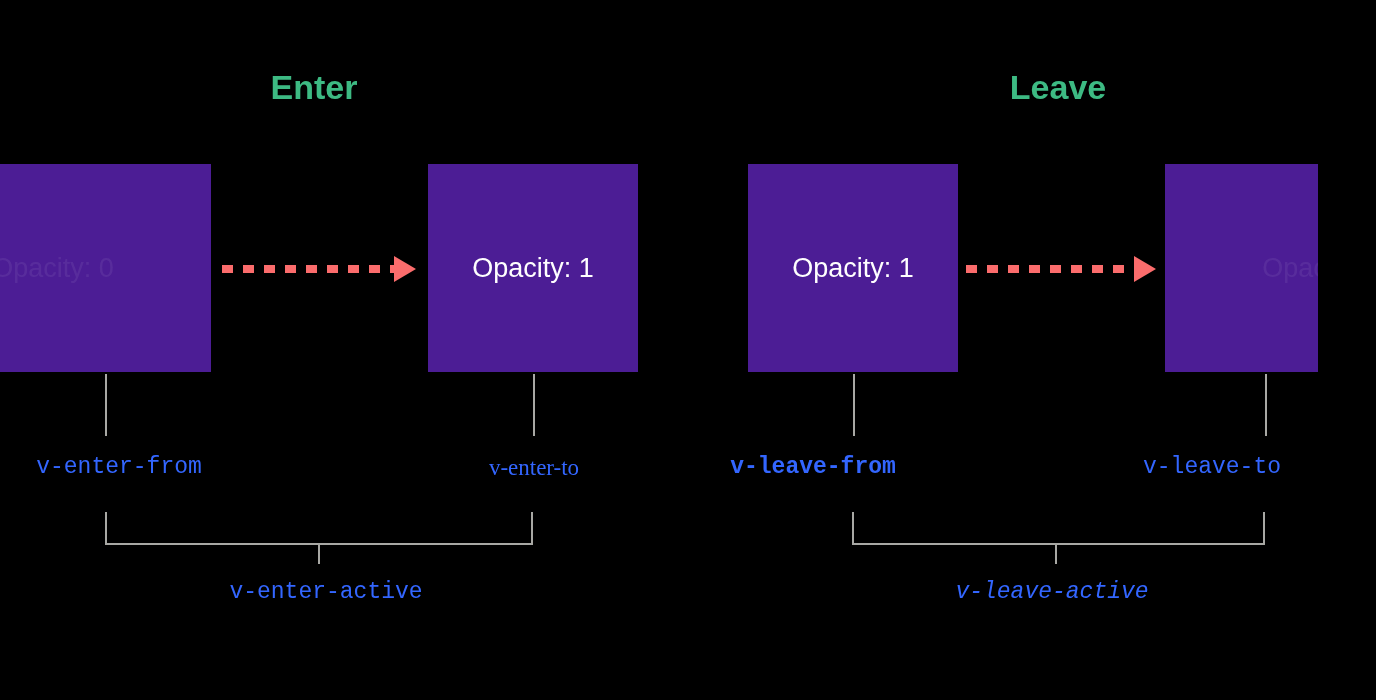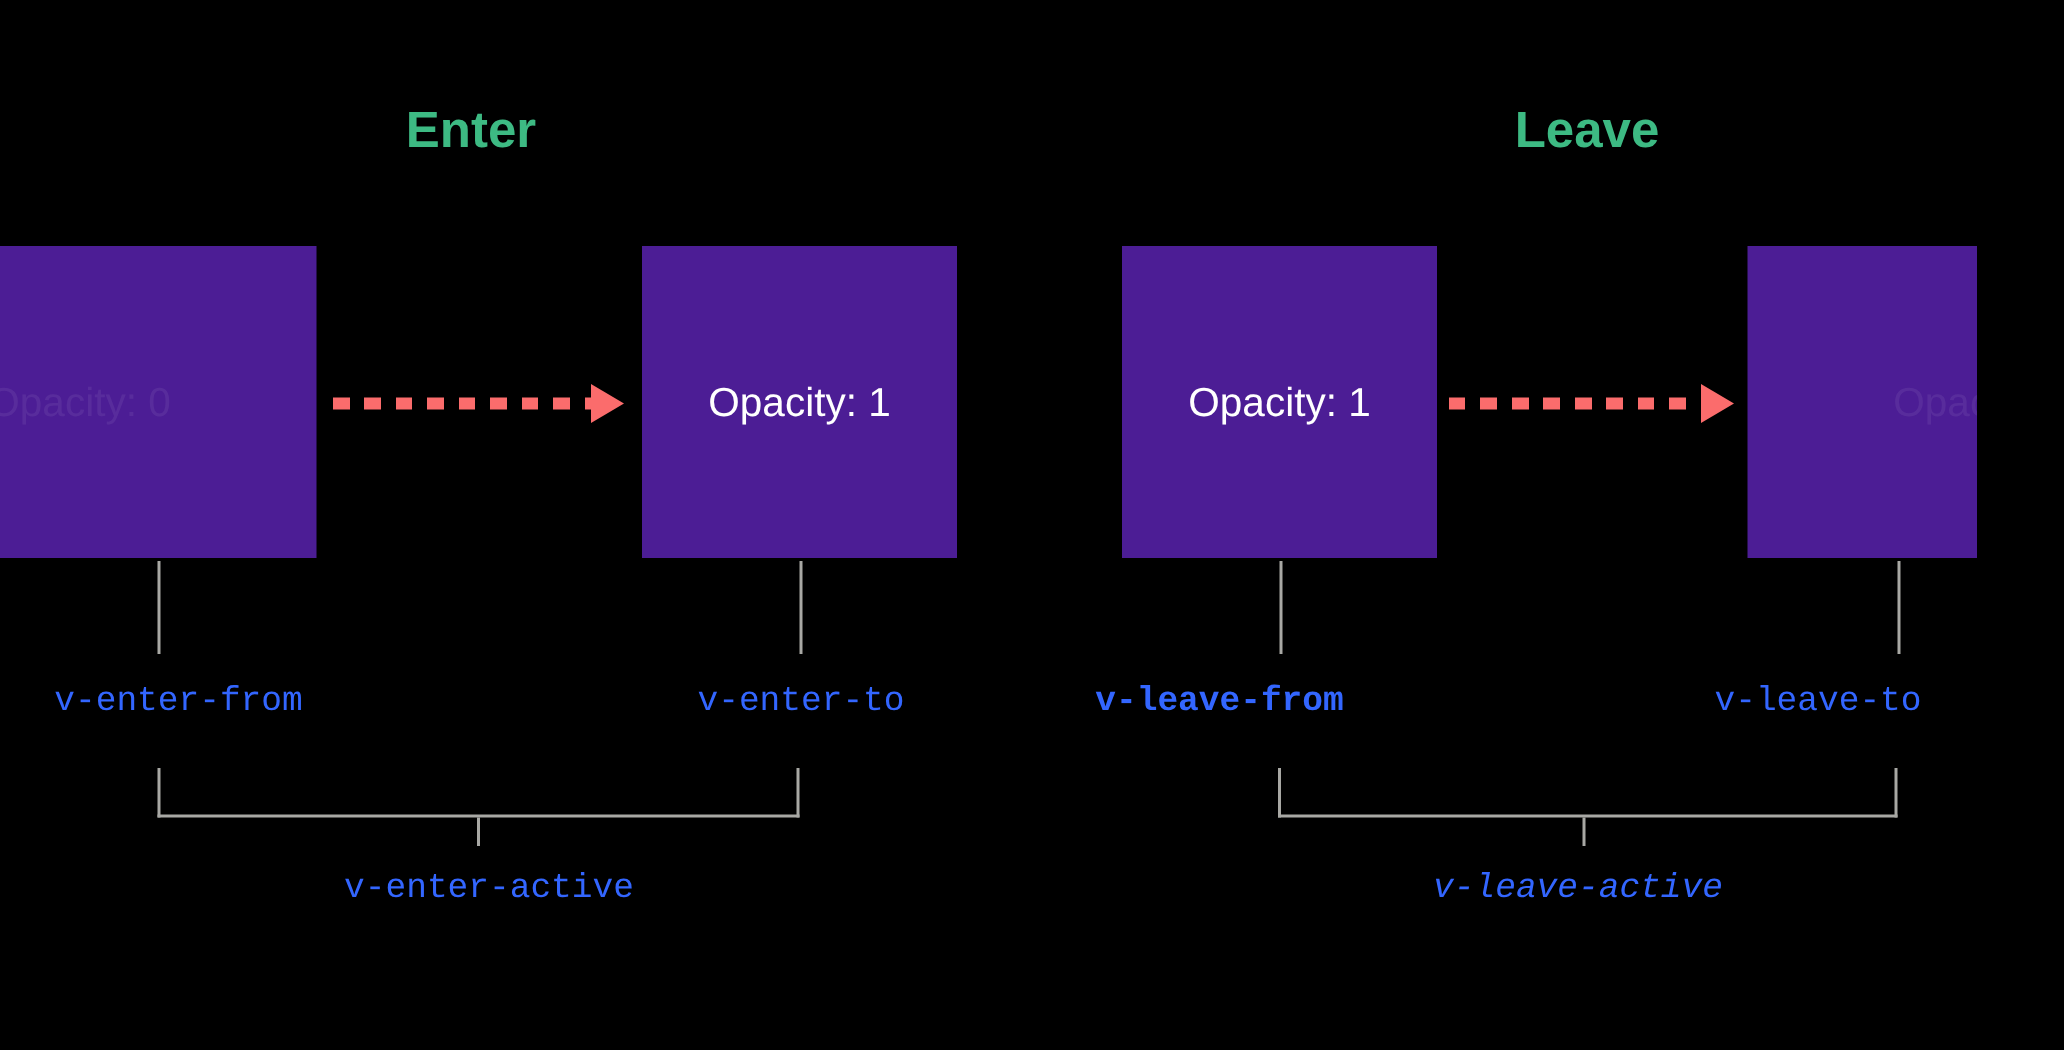--- a/index.html
+++ b/index.html
@@ -135,21 +135,21 @@
 
     <div class="arrow" style="left:222px; top:258px; width:194px;">
       <div class="arrow-line" style="width:172px;"></div>
       <div class="arrow-head"></div>
     </div>
 
     <div class="tick" style="left:105px; top:374px; height:62px;"></div>
     <div class="tick" style="left:533px; top:374px; height:62px;"></div>
 
     <div class="class-label" style="left:99px; top:456px;margin-left:20px;">v-enter-from</div>
-    <div class="class-label" style="left:534px; top:456px;">v-enter-to</div>
+    <div class="class-label" style="left:534px; top:456px;font-family:Liberation Serif, serif;">v-enter-to</div>
 
     <div class="bracket" style="left:105px; top:512px; width:428px; height:33px;">
       <div class="bracket-arm left" style="height:33px;"></div>
       <div class="bracket-arm right" style="height:33px;"></div>
       <div class="bracket-bar" style="width:428px;"></div>
     </div>
     <div class="bracket-stem tick" style="position:absolute; left:318px; top:545px; height:19px;"></div>
 
     <div class="class-label" style="left:326px; top:581px;">v-enter-active</div>
   </div>

